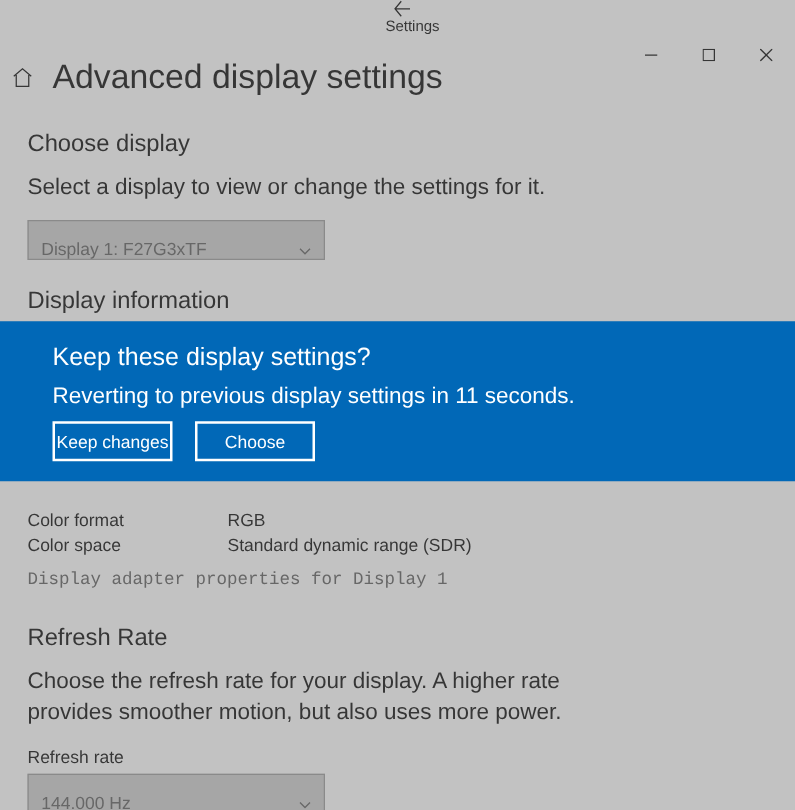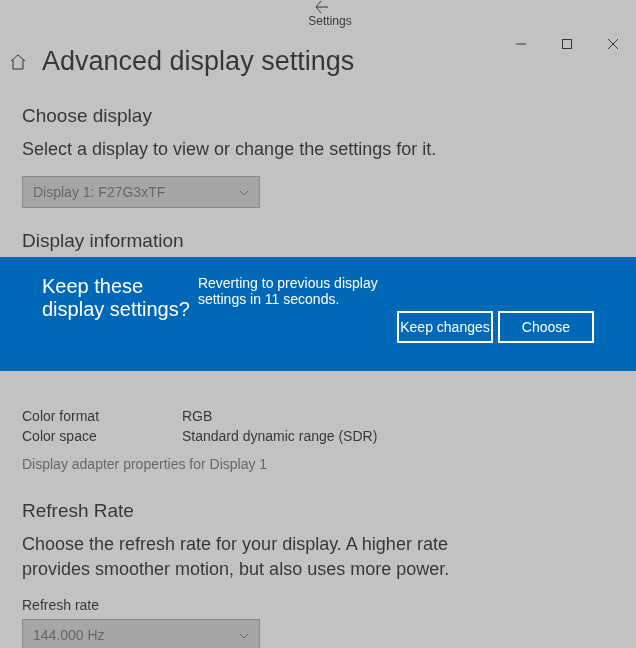--- a/index.html
+++ b/index.html
@@ -61,21 +61,21 @@
   .help-text {
     font-size: 18px;
     color: #000;
     margin-bottom: 14px;
     line-height: 1.4;
   }
   .select {
     width: 238px; height: 32px;
     background: #cccccc;
     border: 1px solid #999;
-    display: flex; align-items: center;
+    display: flex; align-items: flex-end;
     padding: 0 10px;
     font-size: 14px;
     color: #5a5a5a;
     position: relative;
     margin-bottom: 22px;
   }
   .select .chev {
     position: absolute; right: 10px;
     font-size: 11px;
     color: #5a5a5a;
@@ -86,56 +86,57 @@
     font-size: 14px;
   }
   .info-label { width: 160px; }
   .info-value { color: #000; text-align: right; }
   .link {
     color: #5a5a5a;
     font-size: 14px;
     margin-top: 8px;
     margin-bottom: 18px;
     display: inline-block;
+    font-family: Liberation Mono, monospace;
   }
   .field-label {
     font-size: 14px;
     margin-bottom: 6px;
   }
   .dimmer {
     position: absolute;
     inset: 0;
     background: rgba(120,120,120,0.45);
     z-index: 5;
   }
   .dialog {
     position: absolute;
     left: 0; right: 0;
     top: 257px;
-    height: 114px;
+    height: 128px;
     background: #0168b7;
     color: #ffffff;
     z-index: 10;
-    padding: 18px 42px 28px 42px;
-    display: flex;
-    flex-direction: row;
+    padding: 18px 42px 16px 42px;
+    display: flex;
+    flex-direction: column;
   }
   .dialog-title {
     font-size: 20px;
     font-weight: 400;
     margin-bottom: 8px;
   }
   .dialog-msg {
-    font-size: 14px;
+    font-size: 18px;
   }
   .dialog-buttons {
     margin-top: auto;
     display: flex;
-    justify-content: flex-end;
-    gap: 5px;
+    justify-content: flex-start;
+    gap: 18px;
   }
   .dbtn {
     border: 2px solid #ffffff;
     background: transparent;
     color: #ffffff;
     font-size: 14px;
     height: 32px;
     width: 96px;
     display: flex; align-items: center; justify-content: center;
     cursor: pointer;

